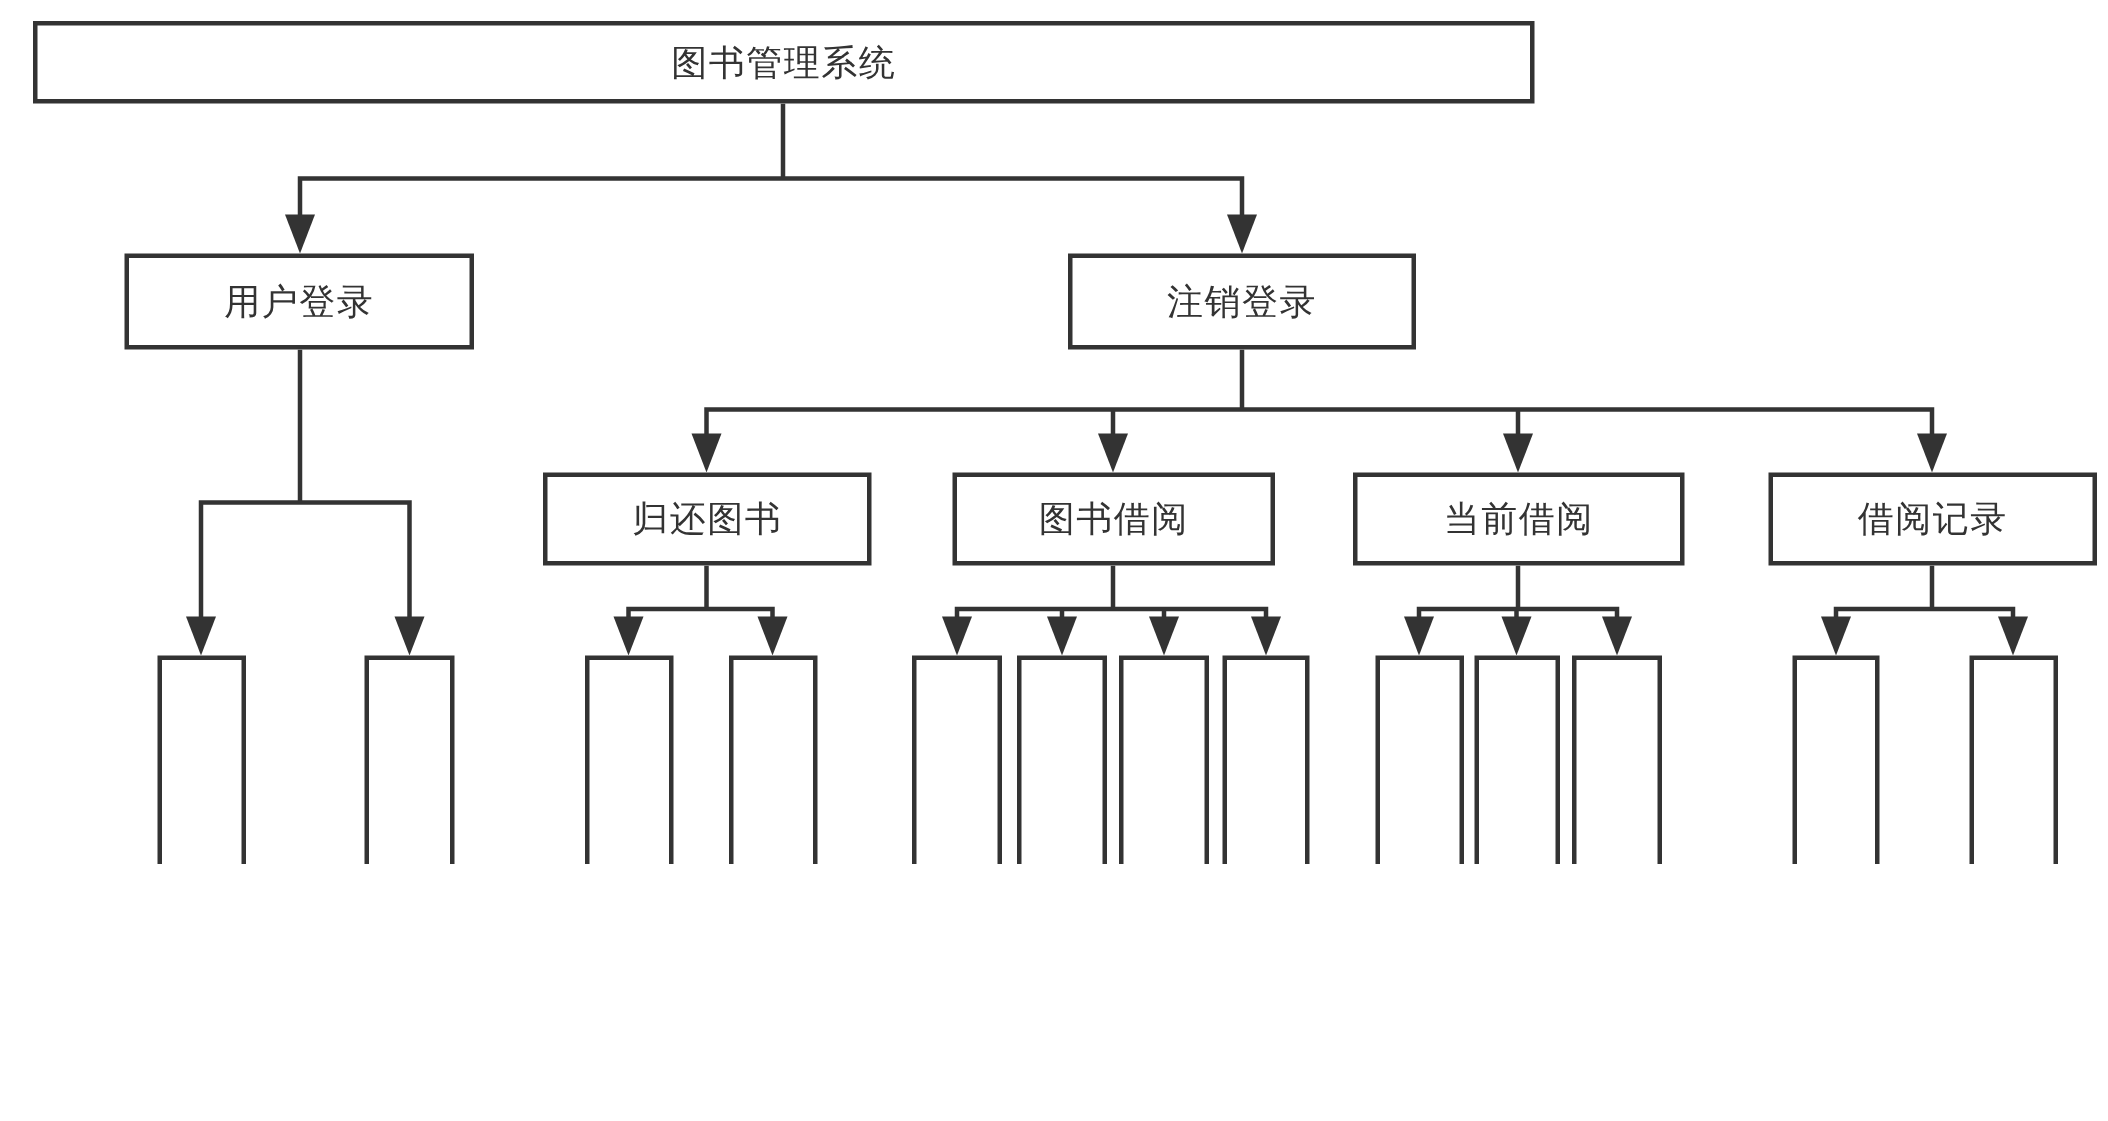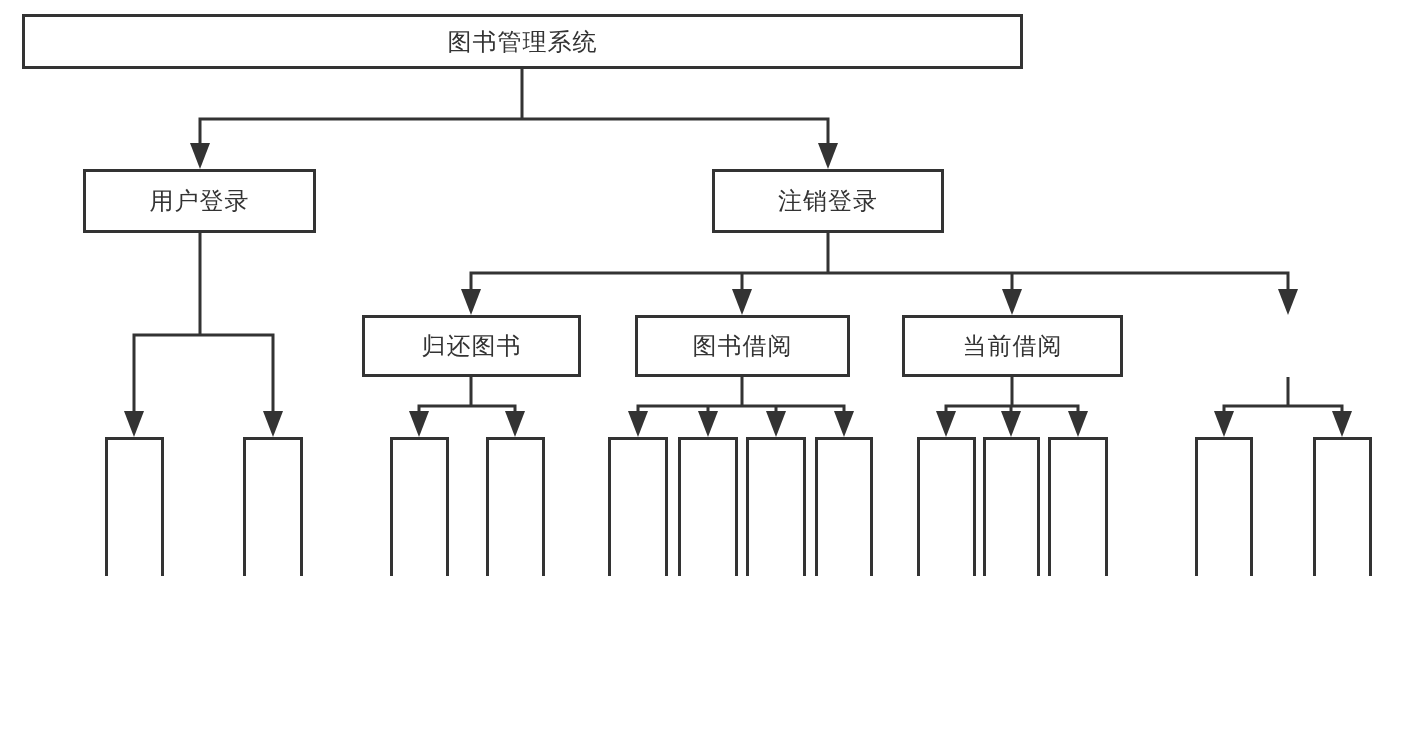--- a/index.html
+++ b/index.html
@@ -88,20 +88,23 @@
 
   <div class="hbox" style="left:362px;top:315px;width:219px;height:62px">
     <span>归还图书</span>
   </div>
   <div class="hbox" style="left:902px;top:315px;width:221px;height:62px">
     <span>当前借阅</span>
   </div>
   <div class="hbox" style="left:635px;top:315px;width:215px;height:62px">
     <span>图书借阅</span>
   </div>
+  <div class="hbox" style="left:1179px;top:315px;width:219px;height:62px">
+    <span>借阅记录</span>
+  </div>
 
   <div class="vbox" style="left:105px;top:437px;width:59px;height:298px">
     <span class="vtext">用户登录</span>
   </div>
   <div class="vbox" style="left:243px;top:437px;width:60px;height:298px">
     <span class="vtext">注销登录</span>
   </div>
 
   <div class="vbox" style="left:390px;top:437px;width:59px;height:298px">
     <span class="vtext">查询图书</span>

